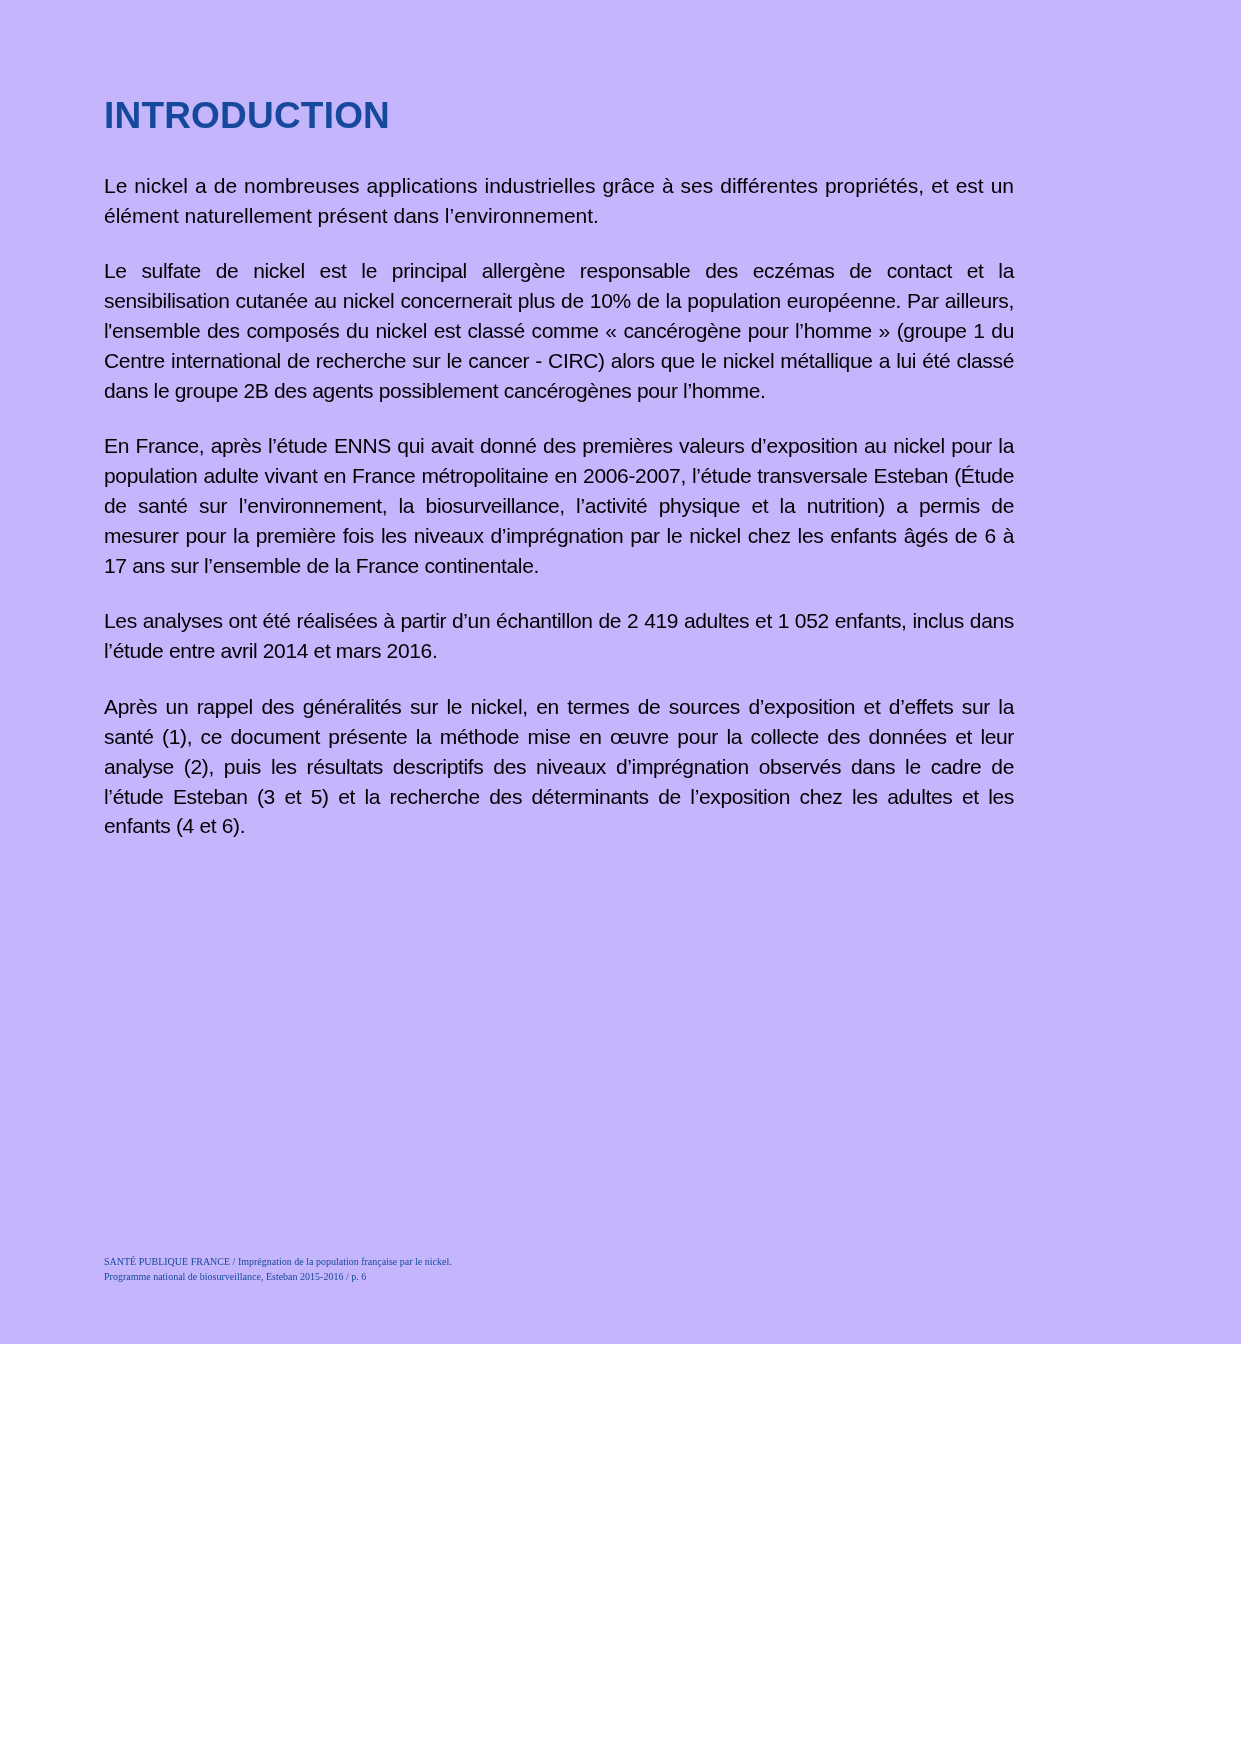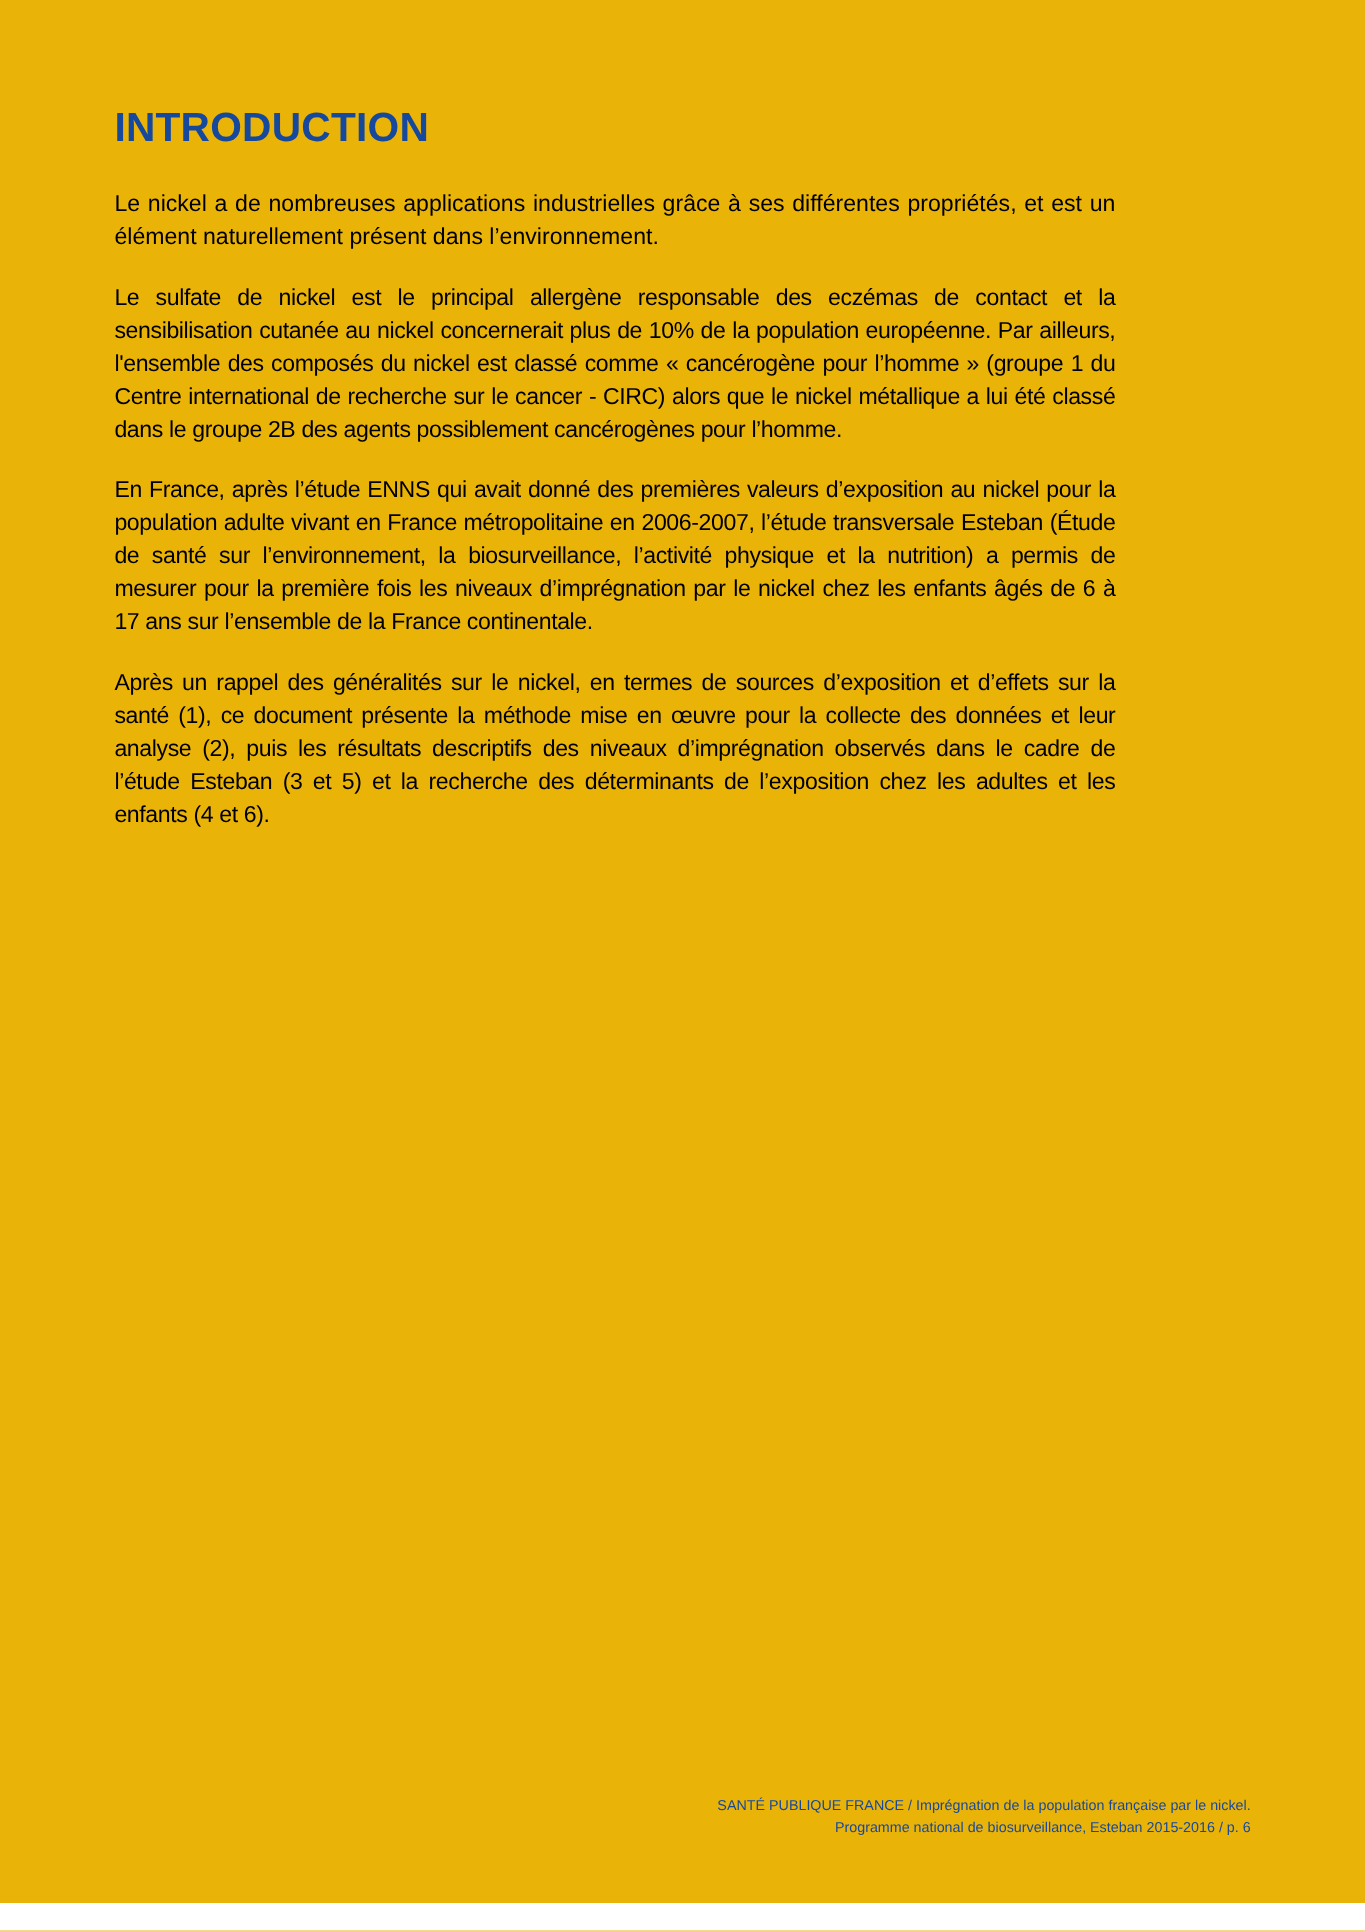--- a/index.html
+++ b/index.html
@@ -7,22 +7,22 @@
     padding: 0;
     background: #ffffff;
   }
   body {
     font-family: "Liberation Sans", sans-serif;
     color: #000000;
   }
   .page {
     position: relative;
     width: 1241px;
-    height: 1730px;
-    background: #eab308;
+    height: 1344px;
+    background: #c4b5fd;
     overflow: hidden;
     box-sizing: border-box;
   }
   .content {
     position: absolute;
     left: 104px;
     top: 96px;
     width: 910px;
   }
   .page-title {
@@ -48,44 +48,46 @@
   }
   .para.condensed {
     font-stretch: condensed;
     letter-spacing: -0.35px;
   }
   .footer {
     position: absolute;
     left: 104px;
     right: 104px;
     bottom: 60px;
-    text-align: right;
+    text-align: left;
     color: #16499c;
-    font-size: 13px;
+    font-size: 10px;
     line-height: 1.5;
+    font-family: Liberation Serif, serif;
   }
   .footer div {
     white-space: nowrap;
   }
 </style>
 </head>
 <body>
 
 <div class="page">
 
   <div class="content">
 
     <h1 class="page-title">INTRODUCTION</h1>
 
     <p class="para">Le nickel a de nombreuses applications industrielles grâce à ses différentes propriétés, et est un élément naturellement présent dans l’environnement.</p>
 
     <p class="para condensed">Le sulfate de nickel est le principal allergène responsable des eczémas de contact et la sensibilisation cutanée au nickel concernerait plus de 10% de la population européenne. Par ailleurs, l'ensemble des composés du nickel est classé comme « cancérogène pour l’homme » (groupe 1 du Centre international de recherche sur le cancer - CIRC) alors que le nickel métallique a lui été classé dans le groupe 2B des agents possiblement cancérogènes pour l’homme.</p>
 
     <p class="para condensed">En France, après l’étude ENNS qui avait donné des premières valeurs d’exposition au nickel pour la population adulte vivant en France métropolitaine en 2006-2007, l’étude transversale Esteban (Étude de santé sur l’environnement, la biosurveillance, l’activité physique et la nutrition) a permis de mesurer pour la première fois les niveaux d’imprégnation par le nickel chez les enfants âgés de 6 à 17 ans sur l’ensemble de la France continentale.</p>
 
+    <p class="para condensed">Les analyses ont été réalisées à partir d’un échantillon de 2 419 adultes et 1 052 enfants, inclus dans l’étude entre avril 2014 et mars 2016.</p>
 
     <p class="para condensed">Après un rappel des généralités sur le nickel, en termes de sources d’exposition et d’effets sur la santé (1), ce document présente la méthode mise en œuvre pour la collecte des données et leur analyse (2), puis les résultats descriptifs des niveaux d’imprégnation observés dans le cadre de l’étude Esteban (3 et 5) et la recherche des déterminants de l’exposition chez les adultes et les enfants (4 et 6).</p>
 
   </div>
 
   <div class="footer">
     <div>SANTÉ PUBLIQUE FRANCE / Imprégnation de la population française par le nickel.</div>
     <div>Programme national de biosurveillance, Esteban 2015-2016 / p. 6</div>
   </div>
 

